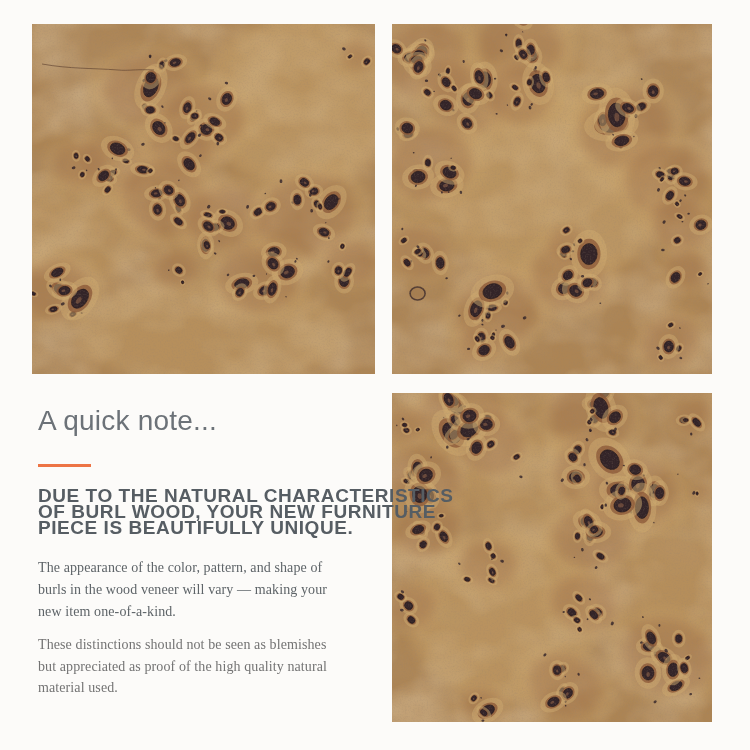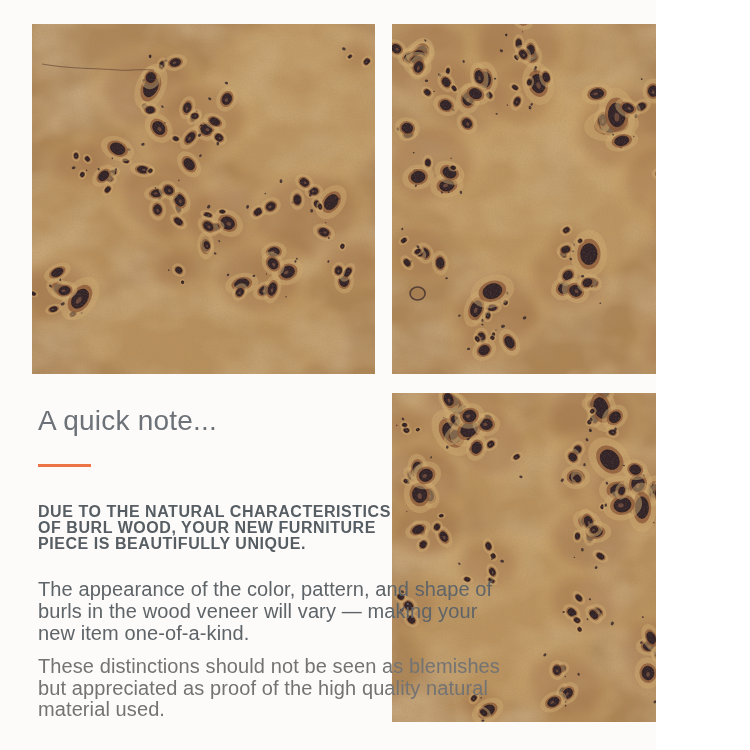--- a/index.html
+++ b/index.html
@@ -1,27 +1,27 @@
 <!DOCTYPE html>
 <html><head>
 <meta charset="utf-8">
 <style>
   html,body{margin:0;padding:0;}
   body{font-family:"Liberation Sans", sans-serif;}
-  .canvas{position:relative;width:656px;height:750px;background:#FCFBF9;overflow:hidden;}
+  .canvas{position:relative;width:750px;height:750px;background:#FCFBF9;overflow:hidden;}
   .swatch{position:absolute;overflow:hidden;}
   .swatch svg{display:block;width:100%;height:100%;}
   .swatch-tl{left:32px;top:24px;width:343px;height:350px;}
   .swatch-tr{left:392px;top:24px;width:320px;height:350px;}
   .swatch-br{left:392px;top:393px;width:320px;height:329px;}
   .note{position:absolute;left:38px;top:403px;width:350px;}
   .note-heading{font-weight:400;font-size:28px;line-height:1.25;color:#6C7278;letter-spacing:0.2px;margin:0;}
   .divider{width:53px;height:3px;background:#ED7445;margin:26px 0 0 0;}
-  .emphasis{margin:37px 0 0;font-weight:700;font-size:16px;line-height:15.8px;letter-spacing:0.55px;color:#565D63;white-space:pre;}
-  .body-para{margin:28px 0 0;font-size:20px;line-height:21.6px;letter-spacing:0.1px;color:#5E6468;white-space:pre;}
+  .emphasis{margin:21px 0 0;font-weight:700;font-size:19px;line-height:15.8px;letter-spacing:0.55px;color:#565D63;white-space:pre;}
+  .body-para{margin:22px 0 0;font-size:14px;line-height:21.6px;letter-spacing:0.1px;color:#5E6468;white-space:pre;font-family:Liberation Serif, serif;}
   .body-para.p2{margin-top:12px;}
 </style>
 </head>
 <body>
 
 <div class="canvas" style="background: rgb(252, 251, 249);">
 
   <div class="swatch swatch-tl" id="wood1">
       <svg xmlns="http://www.w3.org/2000/svg" viewBox="0 0 343 350" preserveAspectRatio="none">
         <defs>

